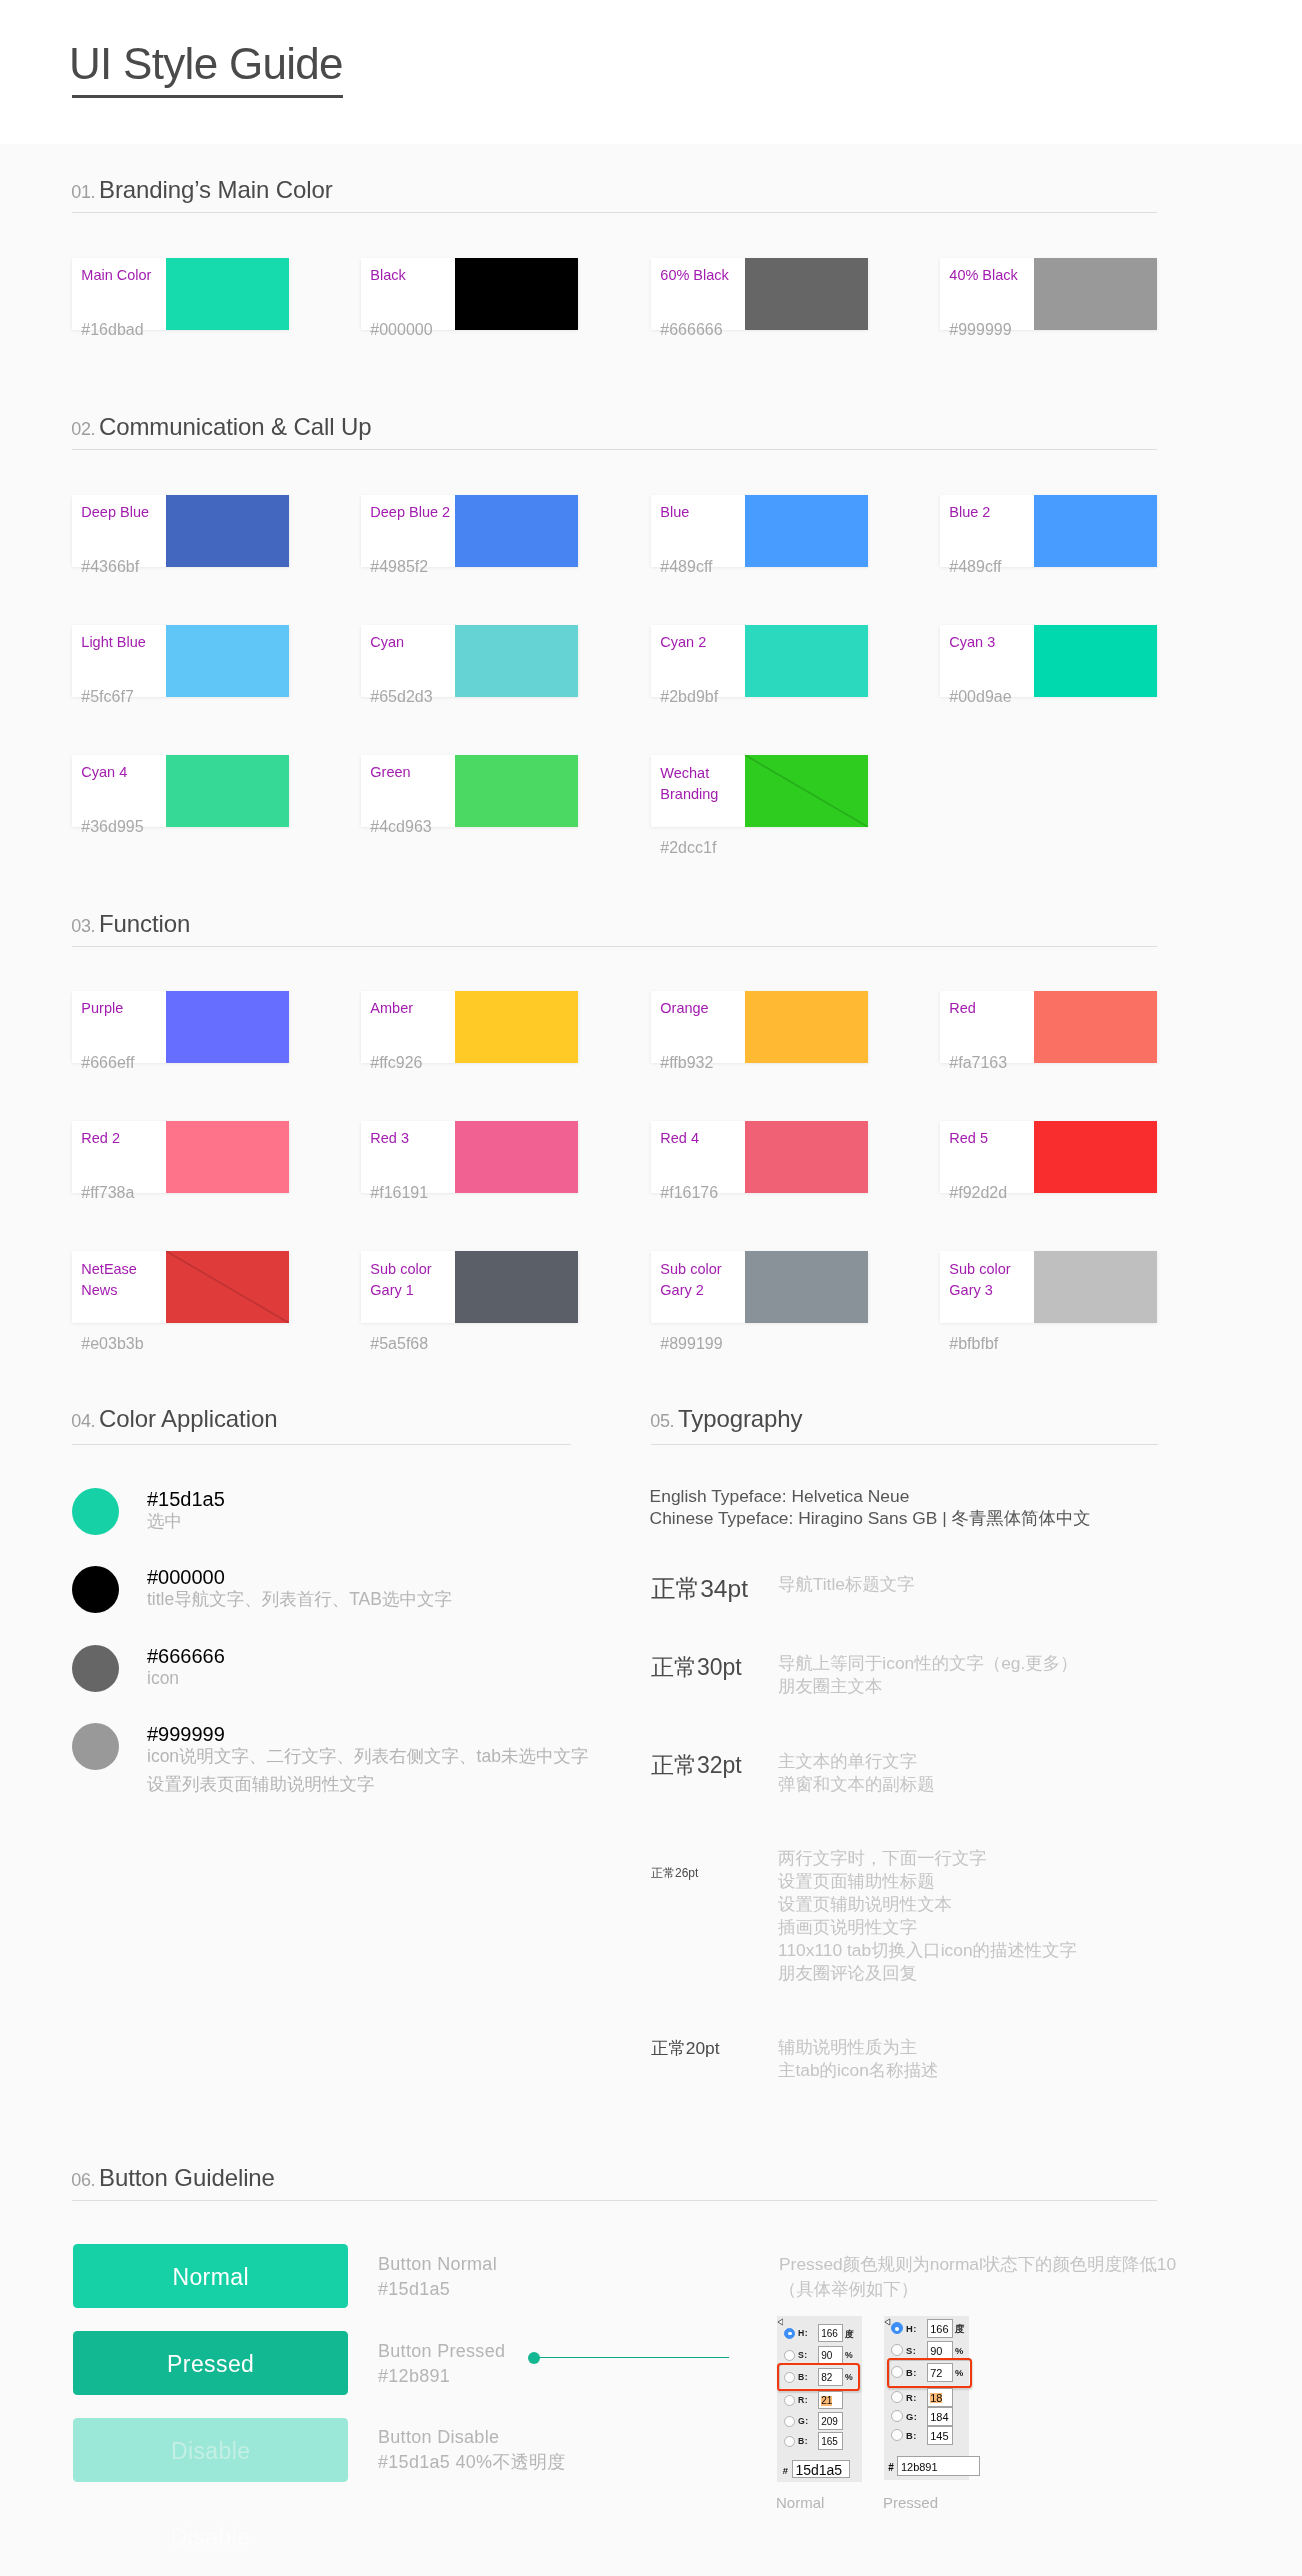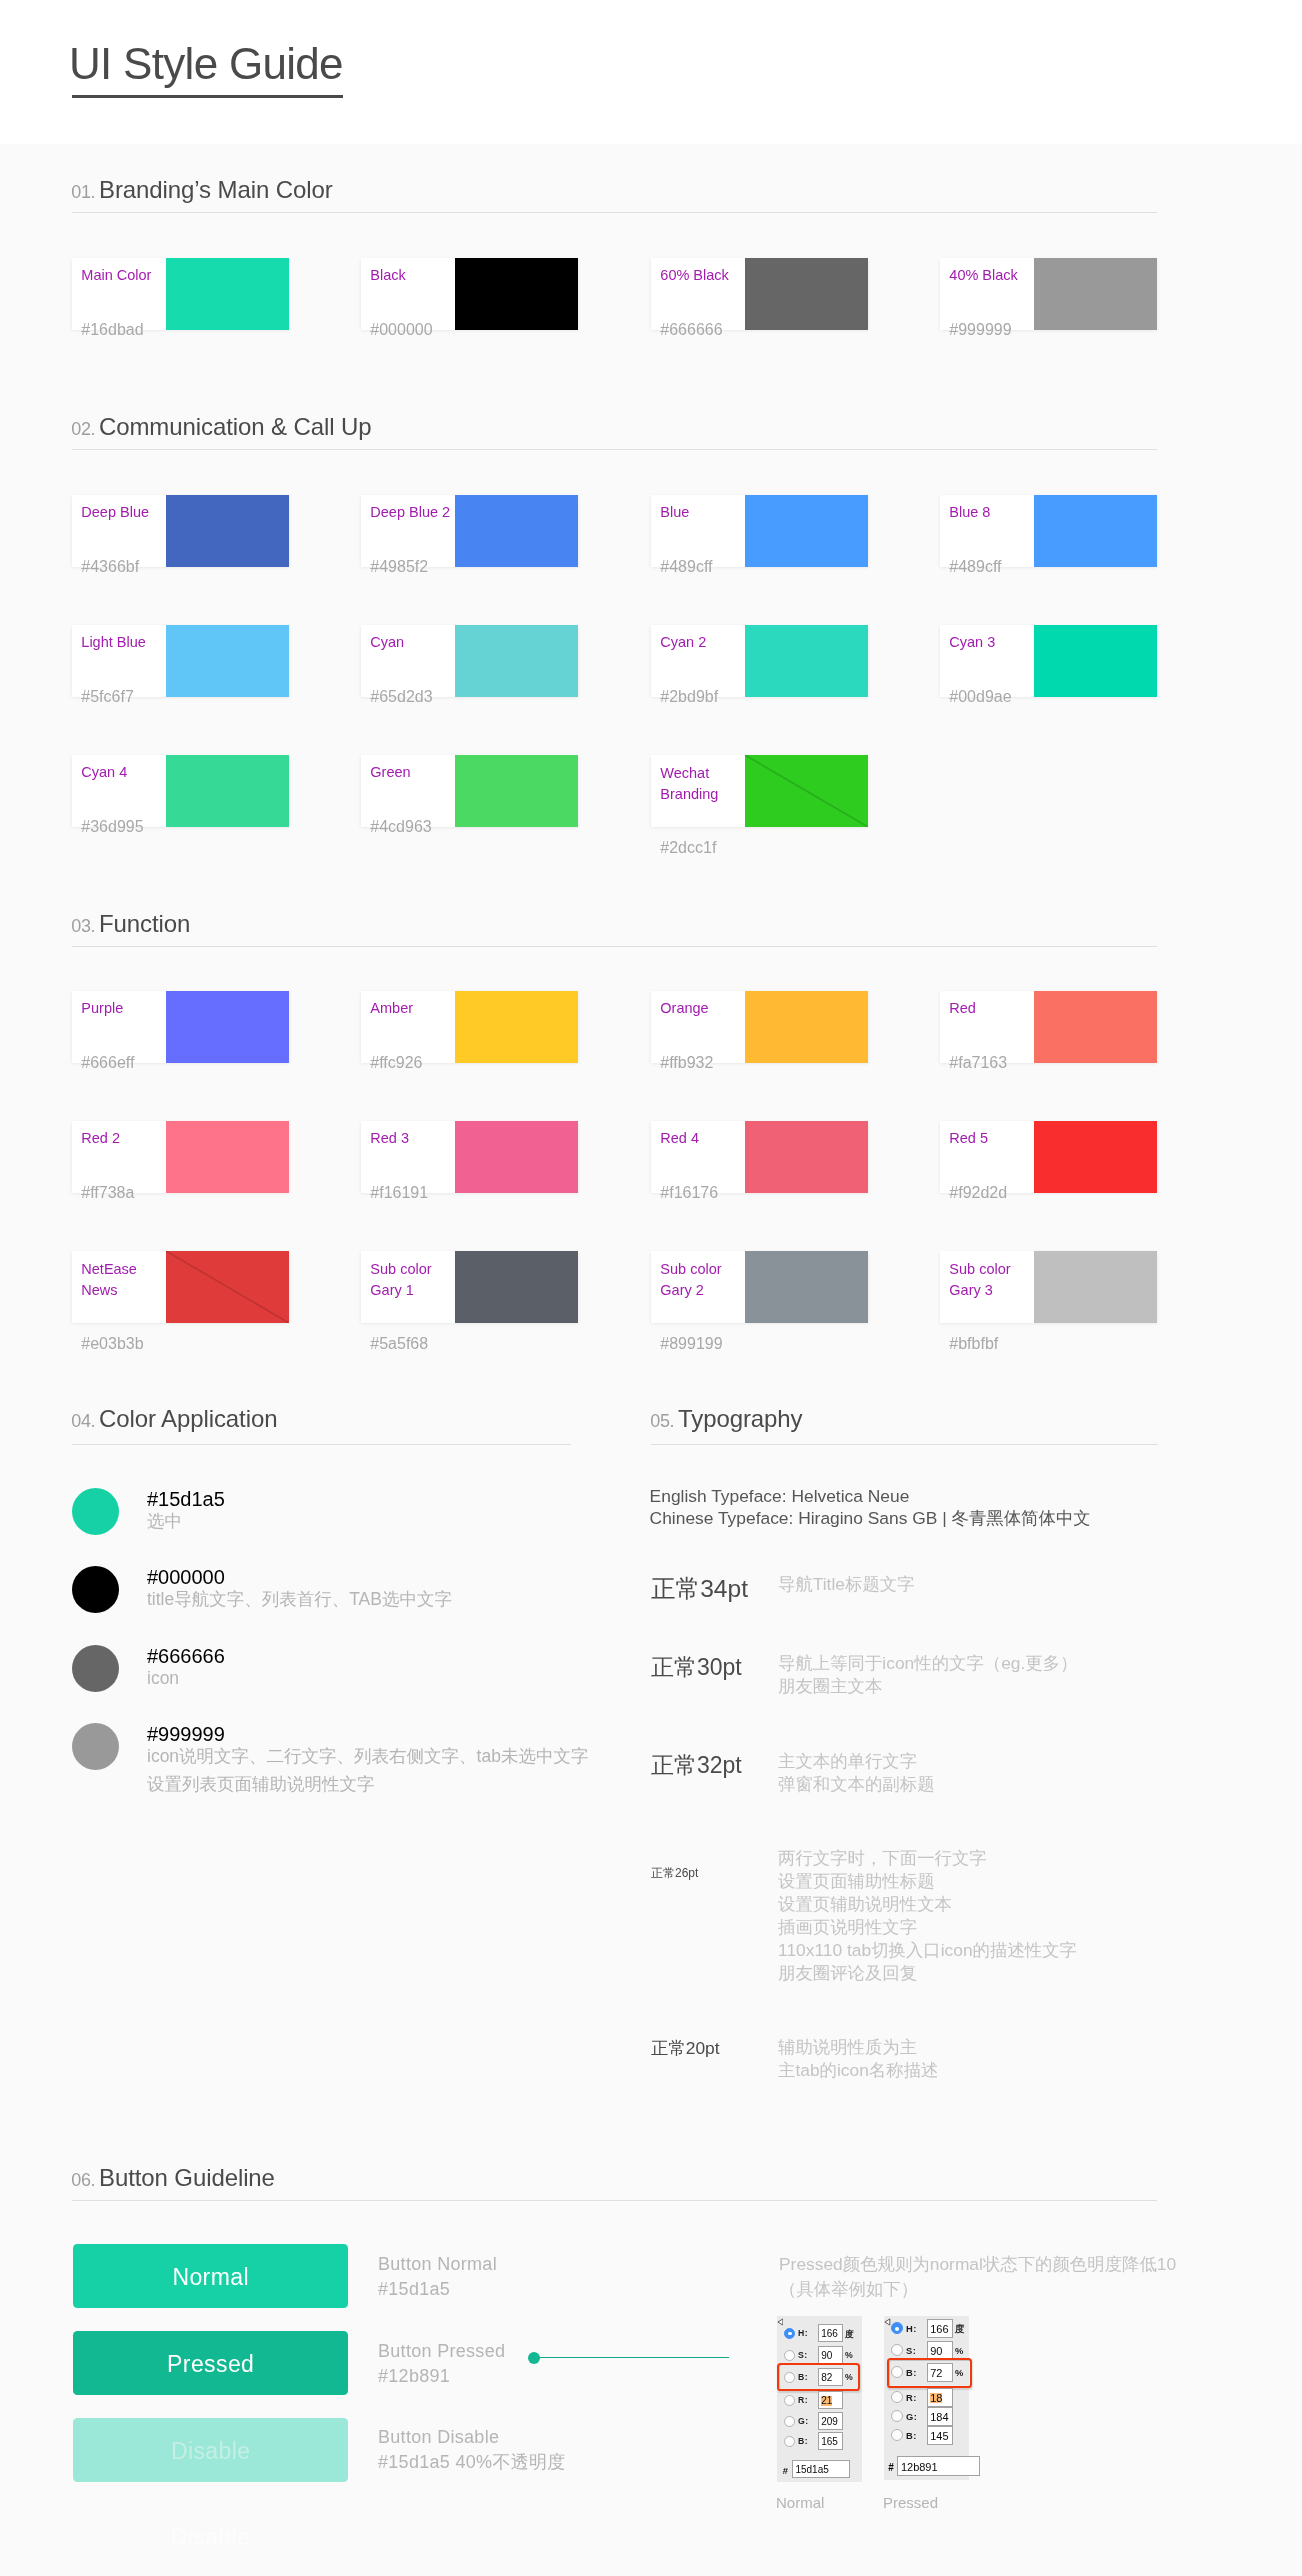--- a/index.html
+++ b/index.html
@@ -90,21 +90,21 @@
             border: 0.7px solid #a2a2a2; }
   .pk-val { position: absolute; left: 2.2px; top: 3.6px; font-size: 10px; line-height: 10px; color: #0a0a0a; }
   .pk-unit { position: absolute; left: 68px; top: 4.3px; font-size: 8.7px; line-height: 10px; color: #1d1d1d; font-weight: 700; }
   .pk-hl { position: absolute; left: 0.4px; width: 83px; height: 28px; border: 2.2px solid #f2380d; border-radius: 3.6px; box-shadow: 0.7px 1.4px 1.4px rgba(0,0,0,0.12); }
   .pk-group { position: absolute; left: 2.2px; width: 80px; height: 24.6px; border: 0.7px solid #c3c3c3;
               border-radius: 2.9px; border-bottom-color: #ededed; border-right-color: #ededed; }
   .p2 .pk-group { width: 82px; height: 26px; }
   .pk-hexrow { position: absolute; left: 0; width: 85px; height: 18px; box-sizing: content-box; }
   .pk-hash { position: absolute; left: 5.8px; top: 5.8px; font-size: 9.4px; line-height: 9.4px; color: #0a0a0a; font-weight: 700; }
   .pk-hexbox { position: absolute; left: 14.5px; top: 0; width: 58px; height: 18px; background: #fff; border: 0.7px solid #a2a2a2; }
-  .pk-hexval { position: absolute; left: 2.9px; top: 4.3px; font-size: 10px; line-height: 10px; color: #0a0a0a; }
+  .pk-hexval { position: absolute; left: 2.9px; top: 4.3px; font-size: 14px; line-height: 10px; color: #0a0a0a; }
   .pk-cap { position: absolute; font-size: 15px; line-height: 15px; color: #b5b5b5; }
   .pk-arrow { position: absolute; width: 5.8px; height: 8px; }
   .sel { background: #fdba74; }
 </style>
 </head>
 <body>
 
 <div class="page">
 
   <div class="hero"></div>
@@ -172,21 +172,21 @@
         </div>
         <div class="swatch" style="left: 579px; top: 77px;">
           <div class="txt">
             <div class="nm">Blue</div>
             <div class="hx">#489cff</div>
           </div>
           <div class="fill" style="background: rgb(72, 156, 255);"></div>
         </div>
         <div class="swatch" style="left: 868px; top: 77px;">
           <div class="txt">
-            <div class="nm">Blue 8</div>
+            <div class="nm">Blue 2</div>
             <div class="hx">#489cff</div>
           </div>
           <div class="fill" style="background: rgb(72, 156, 255);"></div>
         </div>
         <div class="swatch" style="left: 0px; top: 207px;">
           <div class="txt">
             <div class="nm">Light Blue</div>
             <div class="hx">#5fc6f7</div>
           </div>
           <div class="fill" style="background: rgb(95, 198, 247);"></div>

